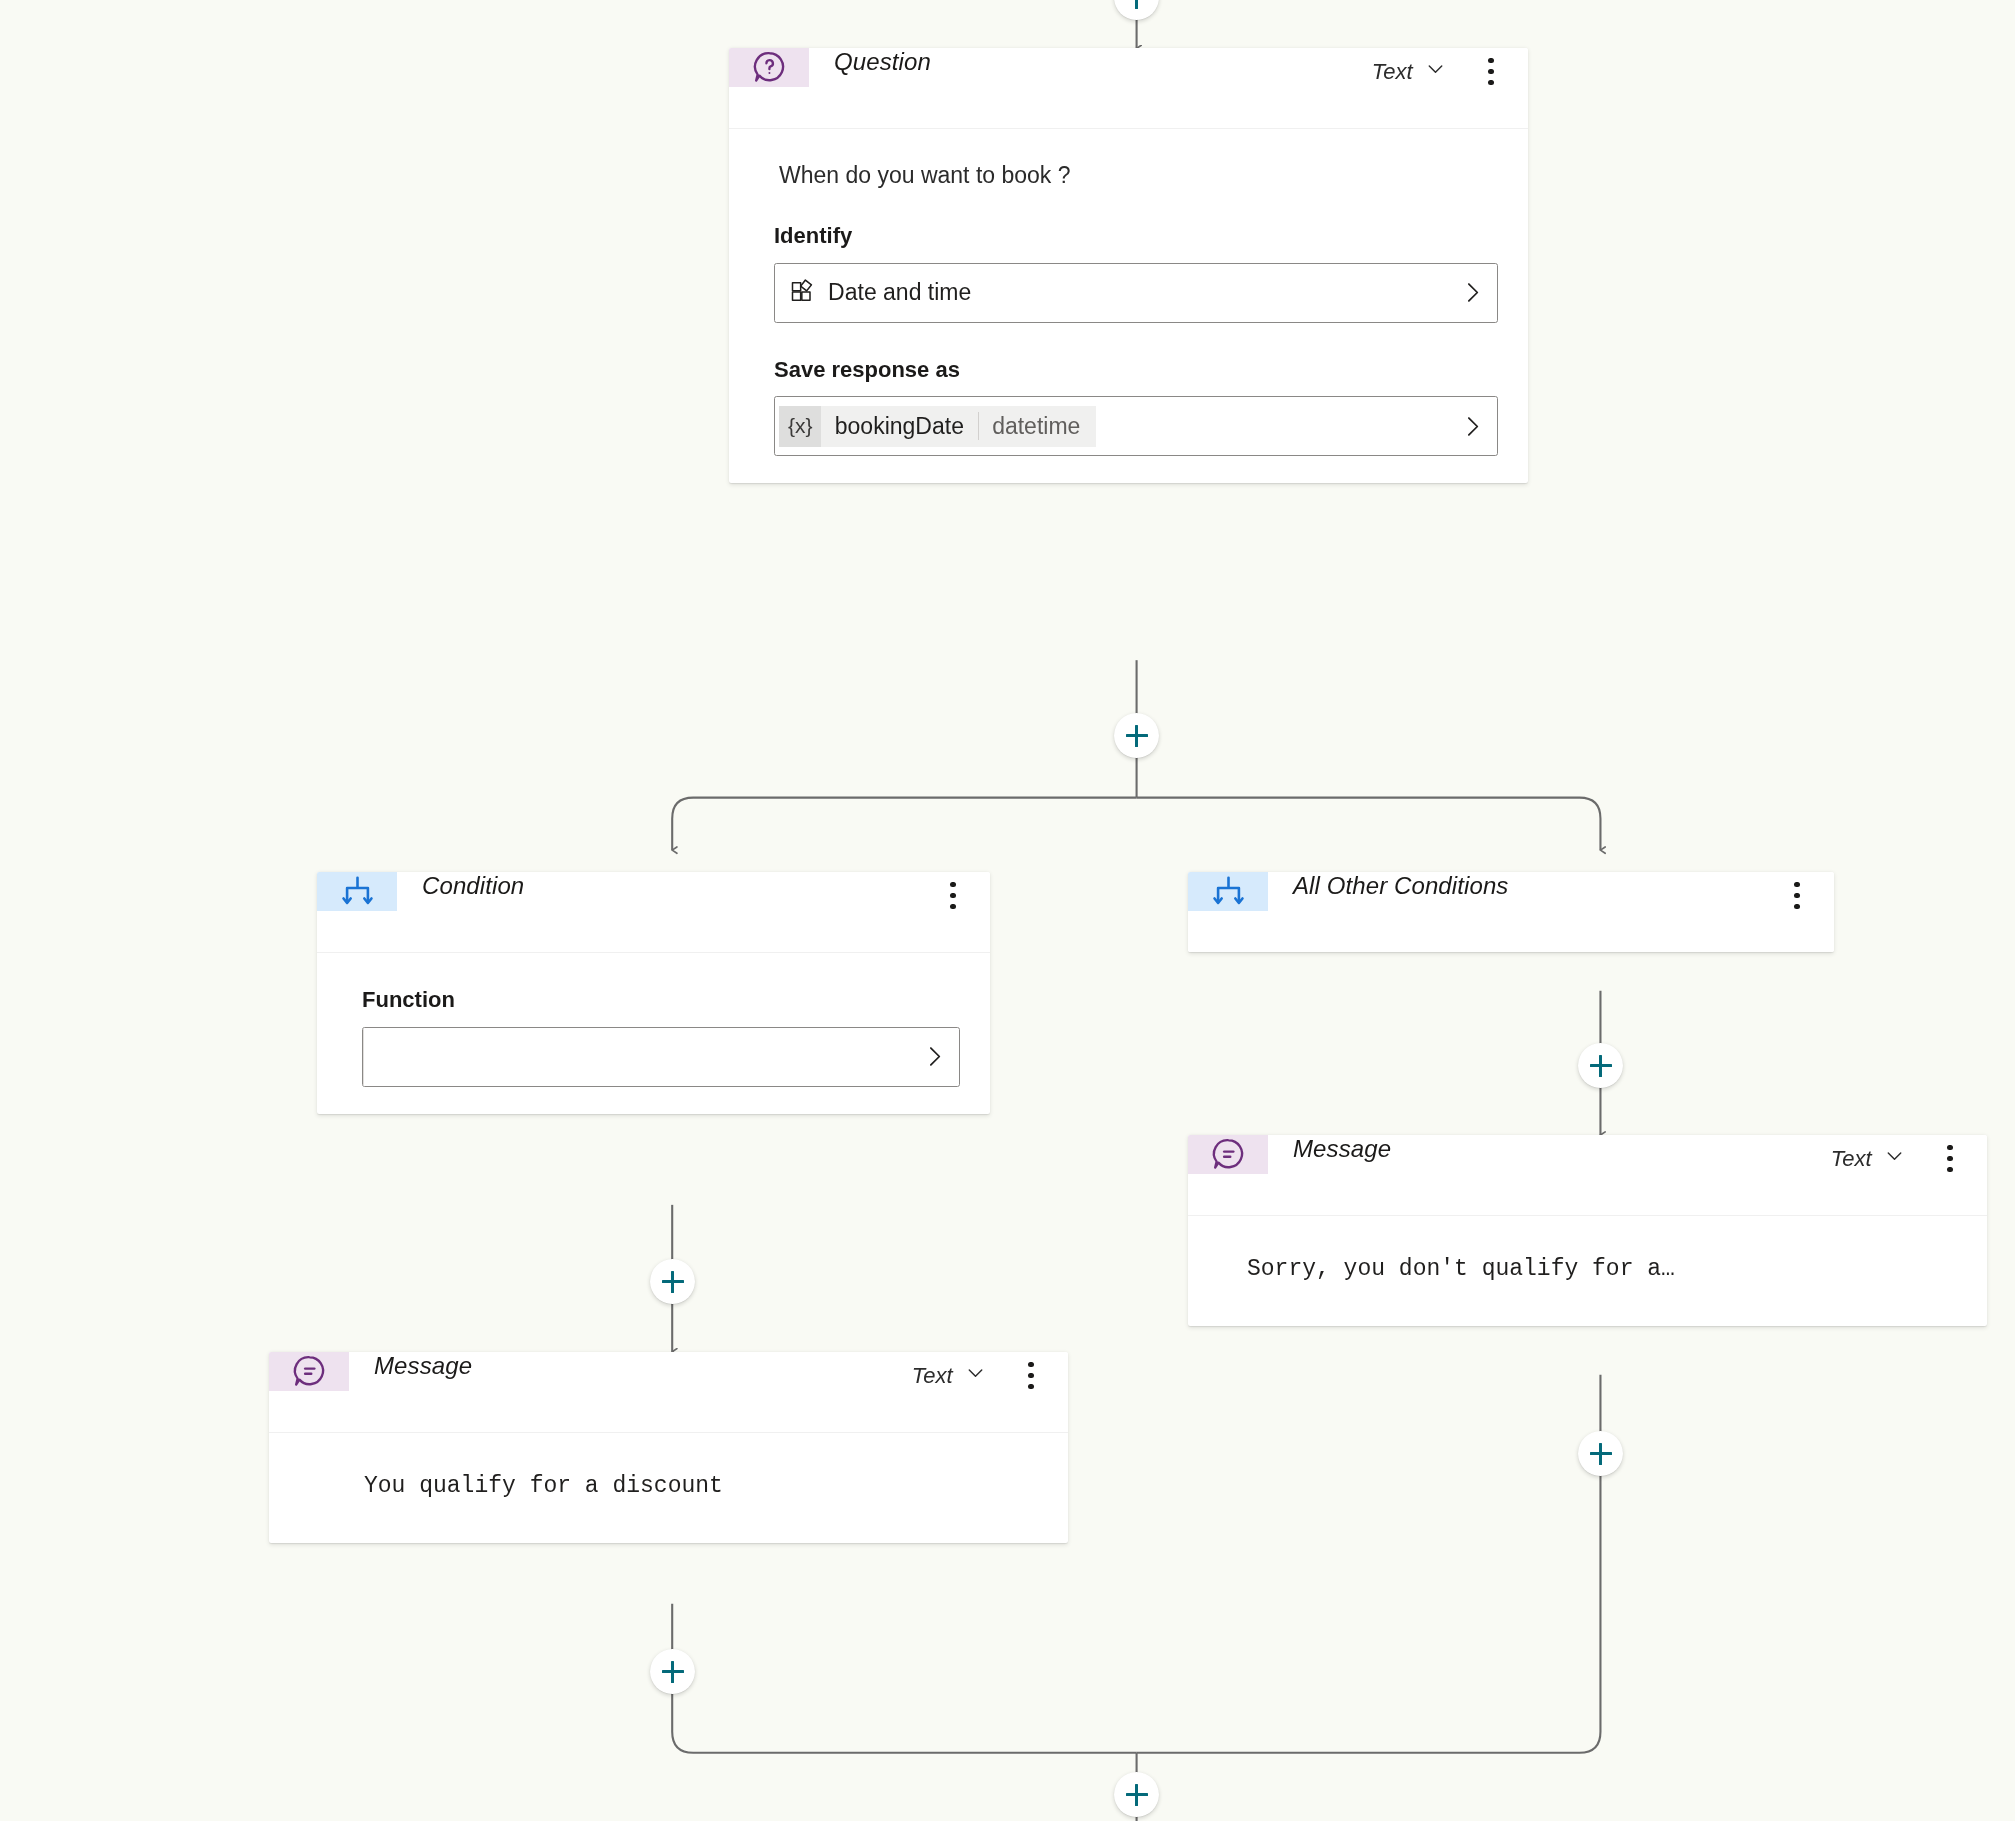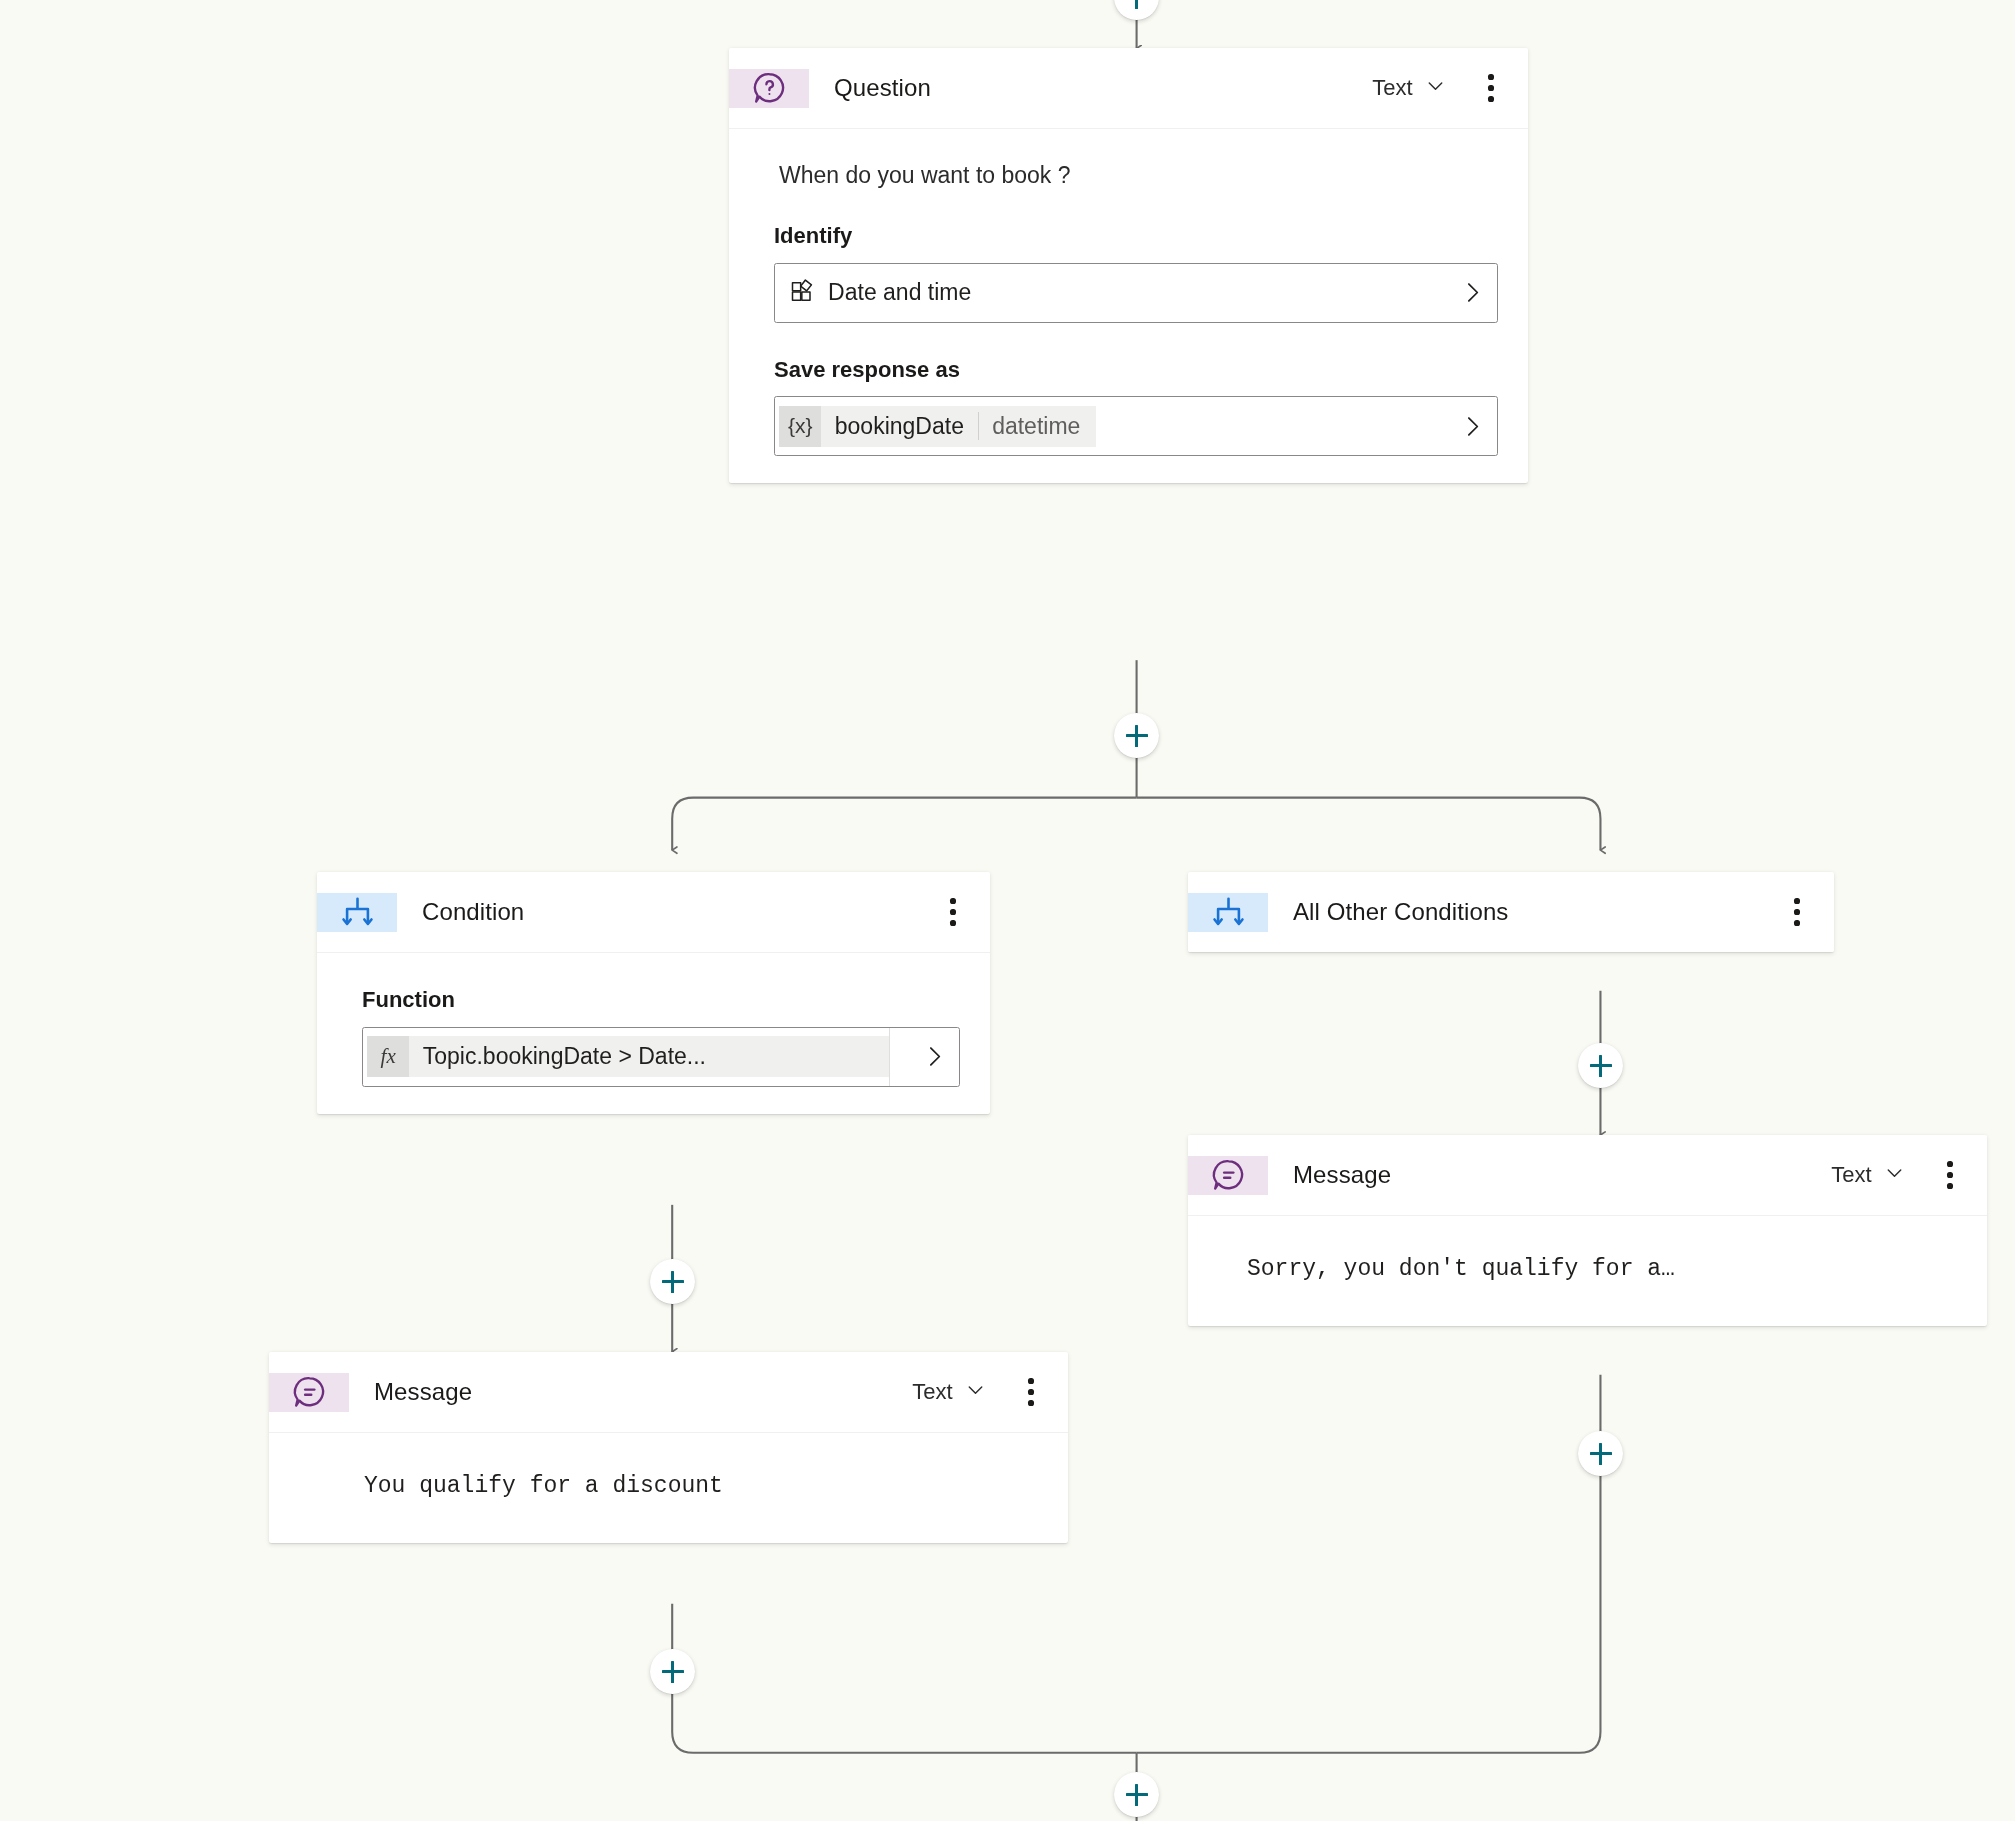--- a/index.html
+++ b/index.html
@@ -34,24 +34,25 @@
   
   .node {
     position: absolute;
     background: #ffffff;
     border-radius: 2.1px;
     box-shadow: 0 1.6px 4.7px rgba(0,0,0,0.10), 0 0.5px 1px rgba(0,0,0,0.08);
     overflow: hidden;
   }
   .node-head {
     display: flex;
-    align-items: center;
+    align-items: flex-start;
     height: 80px;
     border-bottom: 1px solid #f0f0f0;
     background: #ffffff;
+    font-style: italic;
   }
   .node-icon {
     width: 80px;
     min-width: 80px;
     display: flex;
     align-items: center;
     justify-content: center;
   }
   .icon-purple { background: #eee2ef; }
   .icon-blue   { background: #d6eafc; }
@@ -349,24 +350,20 @@
             <i></i>
             <i></i>
         </div>
       </div>
     </div>
 
     <div class="node-body">
       <div class="field-label">Function</div>
       <div class="field-box">
         <div class="token-wrap">
-          <div class="token" style="flex:1; min-width:0;">
-            <span class="token-badge" style="font-style:italic; font-family:'Liberation Serif', serif;">fx</span>
-            <span class="token-name" style="overflow:hidden; text-overflow:ellipsis;">Topic.bookingDate &gt; Date...</span>
-          </div>
           <span class="token-sep"></span>
         </div>
         <div class="chev-right">
           <svg width="29" height="29" viewBox="0 0 24 24" fill="none" stroke="#201f1e" stroke-width="1.45" stroke-linecap="round" stroke-linejoin="round">
             <path d="M9 5 L16 12 L9 19"></path>
           </svg>
         </div>
       </div>
     </div>
   </div>

